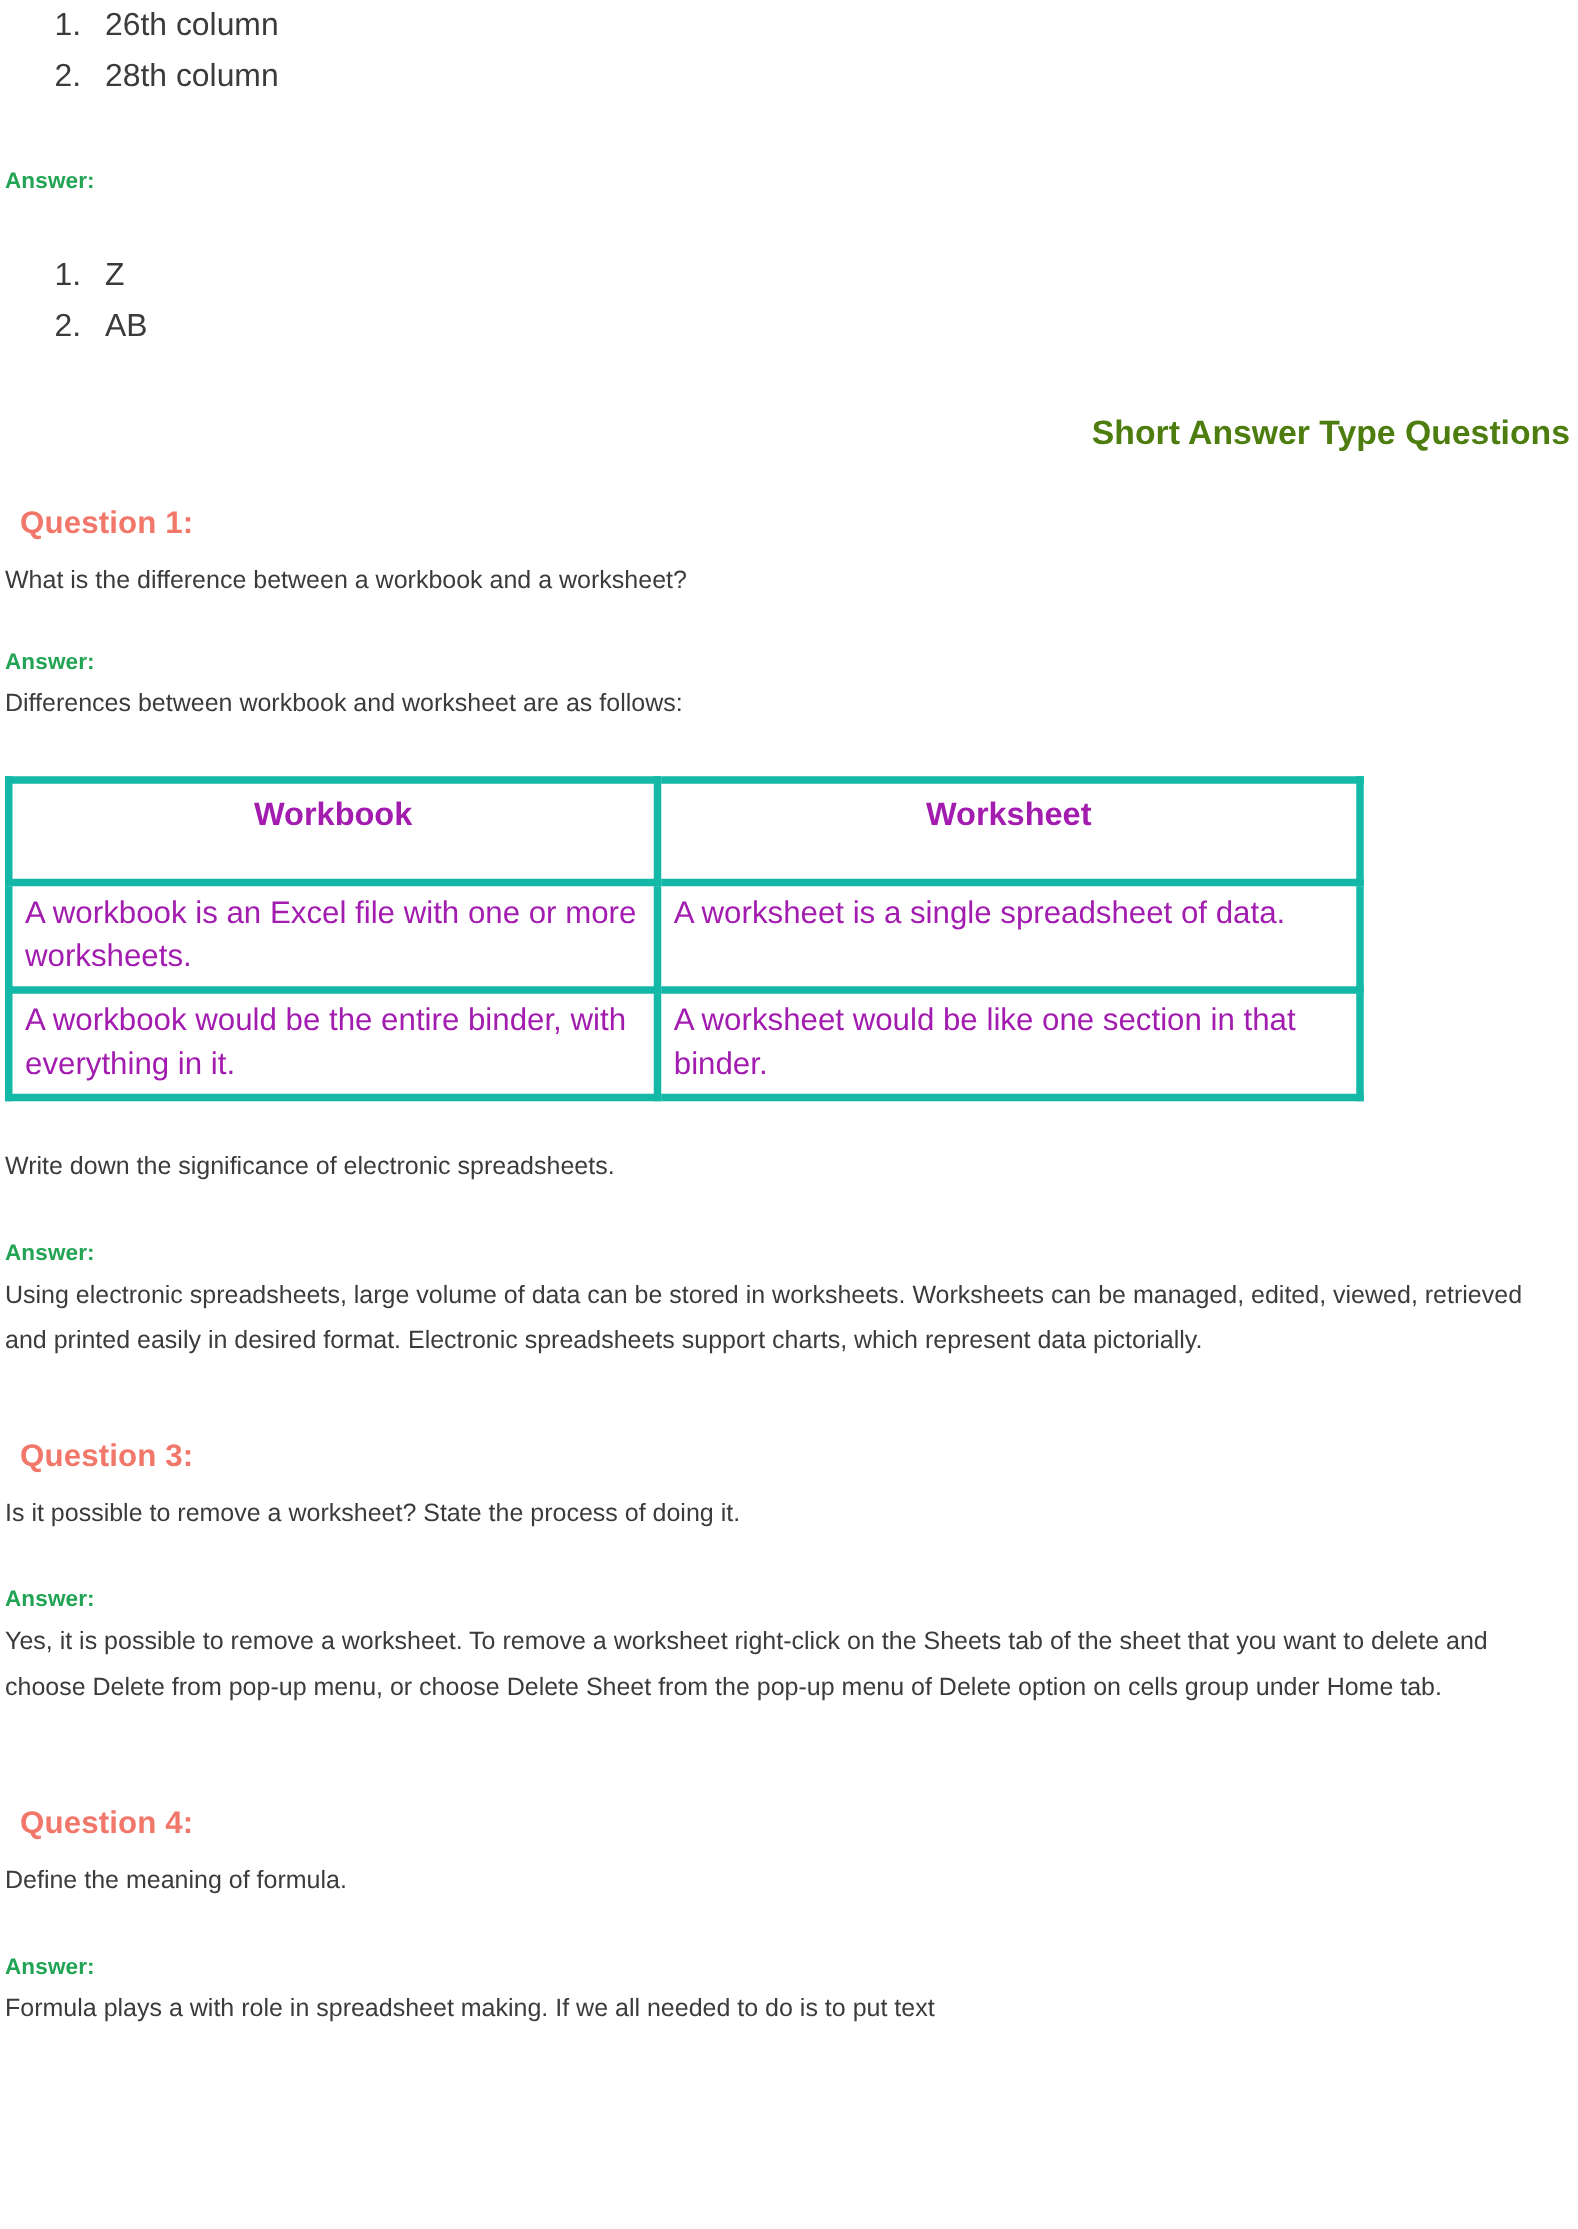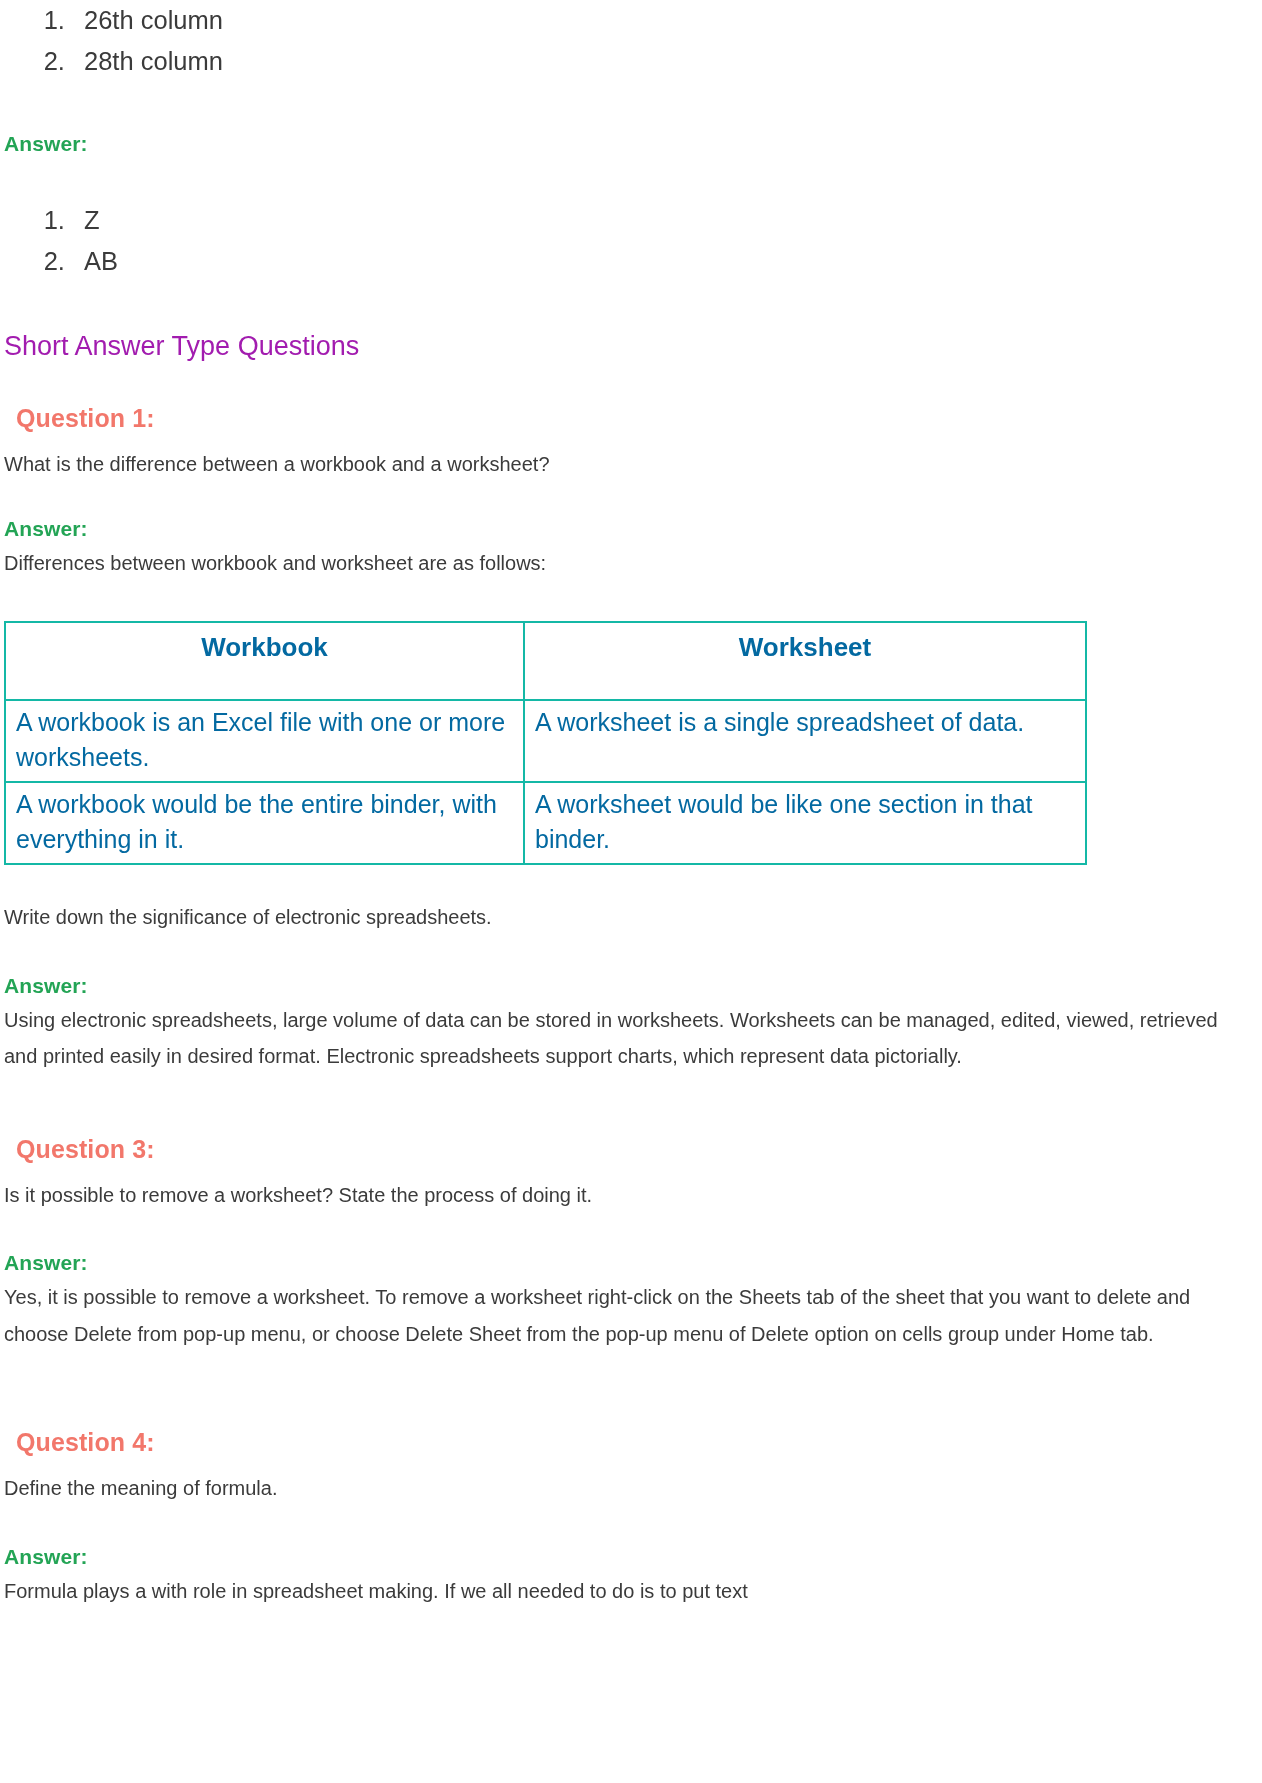--- a/index.html
+++ b/index.html
@@ -31,39 +31,39 @@
     line-height: 41px;
     color: #3b3b3b;
   }
   ol.num-list li {
     padding-left: 12px;
   }
 
   
   .answer-head {
     color: #23a455;
-    font-size: 21px;
+    font-size: 18px;
     font-weight: bold;
     line-height: 32px;
     margin: 0;
     letter-spacing: 0.1px;
   }
   .question-head {
     color: #f2776b;
     font-size: 25px;
     font-weight: bold;
     line-height: 32px;
     margin: 12px;
     letter-spacing: 0.1px;
   }
   .section-title {
-    text-align: left;
+    text-align: right;
     font-size: 27px;
-    font-weight: normal;
-    color: #a21caf;
+    font-weight: bold;
+    color: #4d7c0f;
     line-height: 36px;
     margin: 0;
   }
 
   
   p.body-text {
     margin: 0;
     font-size: 20px;
     line-height: 36.5px;
     color: #3b3b3b;
@@ -77,24 +77,24 @@
 
   
   table.diff-table {
     border-collapse: collapse;
     width: 1081px;
     margin: 0;
     table-layout: fixed;
   }
   table.diff-table th,
   table.diff-table td {
-    border: 2px solid #14b8a6;
+    border: 6px solid #14b8a6;
     vertical-align: top;
     font-size: 25px;
-    color: #0369a1;
+    color: #a21caf;
     line-height: 35px;
     margin-left: 16px;
   }
   table.diff-table th {
     text-align: center;
     font-weight: bold;
     height: 69px;
     padding: 7px 10px 0 10px;
     font-size: 26px;
   }

